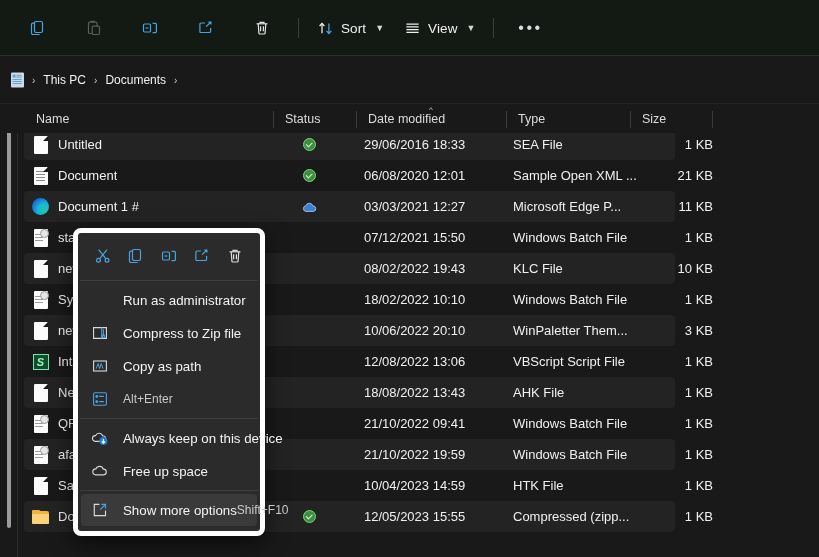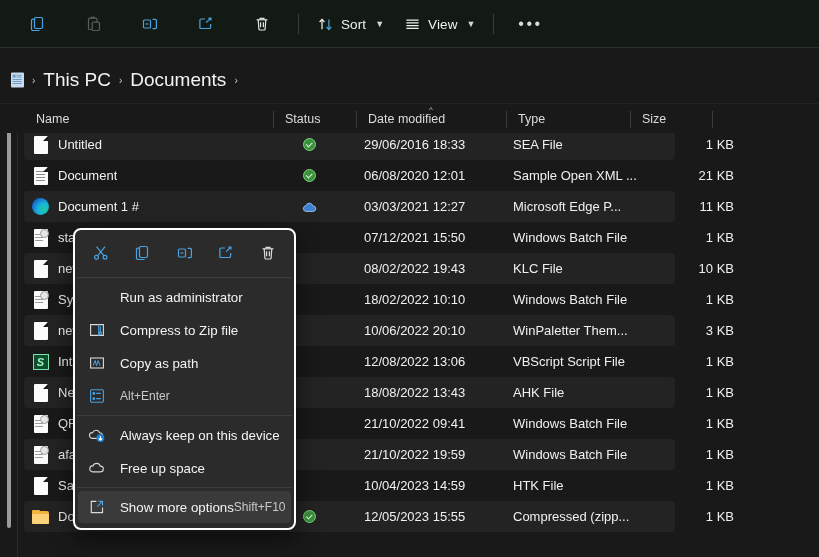--- a/index.html
+++ b/index.html
@@ -7,21 +7,21 @@
     width:819px;height:557px;overflow:hidden;
     background:#191919;
     font-family:"Liberation Sans", sans-serif;
     color:#ffffff;
     -webkit-font-smoothing:antialiased;
   }
   #app{position:relative;width:819px;height:557px;overflow:hidden;background:#191919;}
 
   
   .toolbar{
-    position:absolute;left:0;top:0;width:819px;height:48px;
+    position:absolute;left:0;top:0;width:819px;height:56px;
     background:#131a13;
     display:flex;align-items:center;
     box-sizing:border-box;padding-left:10px;
   }
   .toolbar:after{
     content:"";position:absolute;left:0;bottom:0;width:819px;height:1px;background:#2b2f2b;
   }
   .tb-btn{
     height:32px;min-width:40px;display:flex;align-items:center;justify-content:center;
     gap:7px;border-radius:4px;cursor:default;padding:0 8px;
@@ -37,21 +37,21 @@
   
   .addressbar{
     position:absolute;left:0;top:56px;width:819px;height:48px;
     display:flex;align-items:center;background:#191919;
     box-sizing:border-box;padding-left:8px;
   }
   .addressbar:after{
     content:"";position:absolute;left:0;bottom:0;width:819px;height:1px;background:#242424;
   }
   .crumb-icon{width:18px;height:18px;margin-right:4px;display:flex;align-items:center;justify-content:center;}
-  .crumb{font-size:19px;color:#f2f2f2;padding:2px 6px;border-radius:3px;cursor:default;}
+  .crumb{font-size:12px;color:#f2f2f2;padding:2px 6px;border-radius:3px;cursor:default;}
   .crumb-sep{font-size:10px;color:#cfcfcf;padding:0 2px;}
 
   
   .colhead{
     position:absolute;left:0;top:105px;width:819px;height:28px;
     background:#191919;z-index:5;
   }
   .ch{
     position:absolute;top:0;height:28px;display:flex;align-items:center;
     font-size:12.5px;color:#dcdcdc;cursor:default;
@@ -68,21 +68,21 @@
   .row{
     position:relative;height:31px;display:flex;align-items:center;
     font-size:13px;color:#f0f0f0;cursor:default;
     margin:0 10px 0 24px;border-radius:4px;
   }
   .row.alt{background:#232323;}
   .cell-name{position:absolute;left:8px;display:flex;align-items:center;gap:9px;width:258px;overflow:hidden;white-space:nowrap;}
   .cell-status{position:absolute;left:265px;width:40px;display:flex;justify-content:center;align-items:center;}
   .cell-date{position:absolute;left:340px;width:150px;white-space:nowrap;}
   .cell-type{position:absolute;left:489px;width:130px;white-space:nowrap;overflow:hidden;}
-  .cell-size{position:absolute;left:624px;width:86px;text-align:right;white-space:nowrap;}
+  .cell-size{position:absolute;left:603px;width:86px;text-align:right;white-space:nowrap;}
   .fname{overflow:hidden;text-overflow:clip;white-space:nowrap;}
   .ficon{width:17px;height:19px;flex:none;display:flex;align-items:center;justify-content:center;}
 
   
   .doc{width:14px;height:18px;background:#fcfcfc;position:relative;border-radius:1px;}
   .doc:after{content:"";position:absolute;right:0;top:0;border-width:0 0 5px 5px;border-style:solid;border-color:transparent transparent #191919 transparent;}
   .doc.lines:before{
     content:"";position:absolute;left:2px;top:4px;width:9px;height:11px;
     background:repeating-linear-gradient(to bottom,#8a8a8a 0px,#8a8a8a 1px,transparent 1px,transparent 3px);
   }
@@ -108,22 +108,22 @@
   .status-ok:after{content:"";width:5px;height:2.5px;border-left:1.6px solid #dff7df;border-bottom:1.6px solid #dff7df;transform:rotate(-45deg);margin-top:-1px;}
   .status-cloud{width:15px;height:10px;}
 
   
   .vscroll{position:absolute;left:6px;top:122px;width:6px;height:406px;}
   .vscroll .thumb{position:absolute;left:1px;top:0;width:4px;height:406px;background:#9b9b9b;border-radius:3px;}
   .vline{position:absolute;left:17px;top:105px;width:1px;height:452px;background:#2b2b2b;}
 
   
   .ctxmenu{
-    position:absolute;left:73px;top:228px;width:223px;
-    background:#2b2b2b;border:2px solid #ffffff;border-radius:8px;
+    position:absolute;left:73px;top:228px;width:192px;
+    background:#2b2b2b;border:5px solid #ffffff;border-radius:8px;
     box-shadow:0 8px 22px rgba(0,0,0,.55);
     padding:4px 0 4px 0;box-sizing:border-box;z-index:20;
   }
   .ctx-iconrow{display:flex;align-items:center;justify-content:space-between;padding:4px 8px 6px 8px;}
   .ctx-ibtn{width:36px;height:30px;display:flex;align-items:center;justify-content:center;border-radius:4px;cursor:default;}
   .ctx-div{height:1px;background:#3d3d3d;margin:3px 2px;}
   .ctx-item{
     height:32px;display:flex;align-items:center;padding:0 10px 0 8px;margin:1px 3px;border-radius:4px;
     cursor:default;font-size:13.3px;color:#f3f3f3;position:relative;
   }

